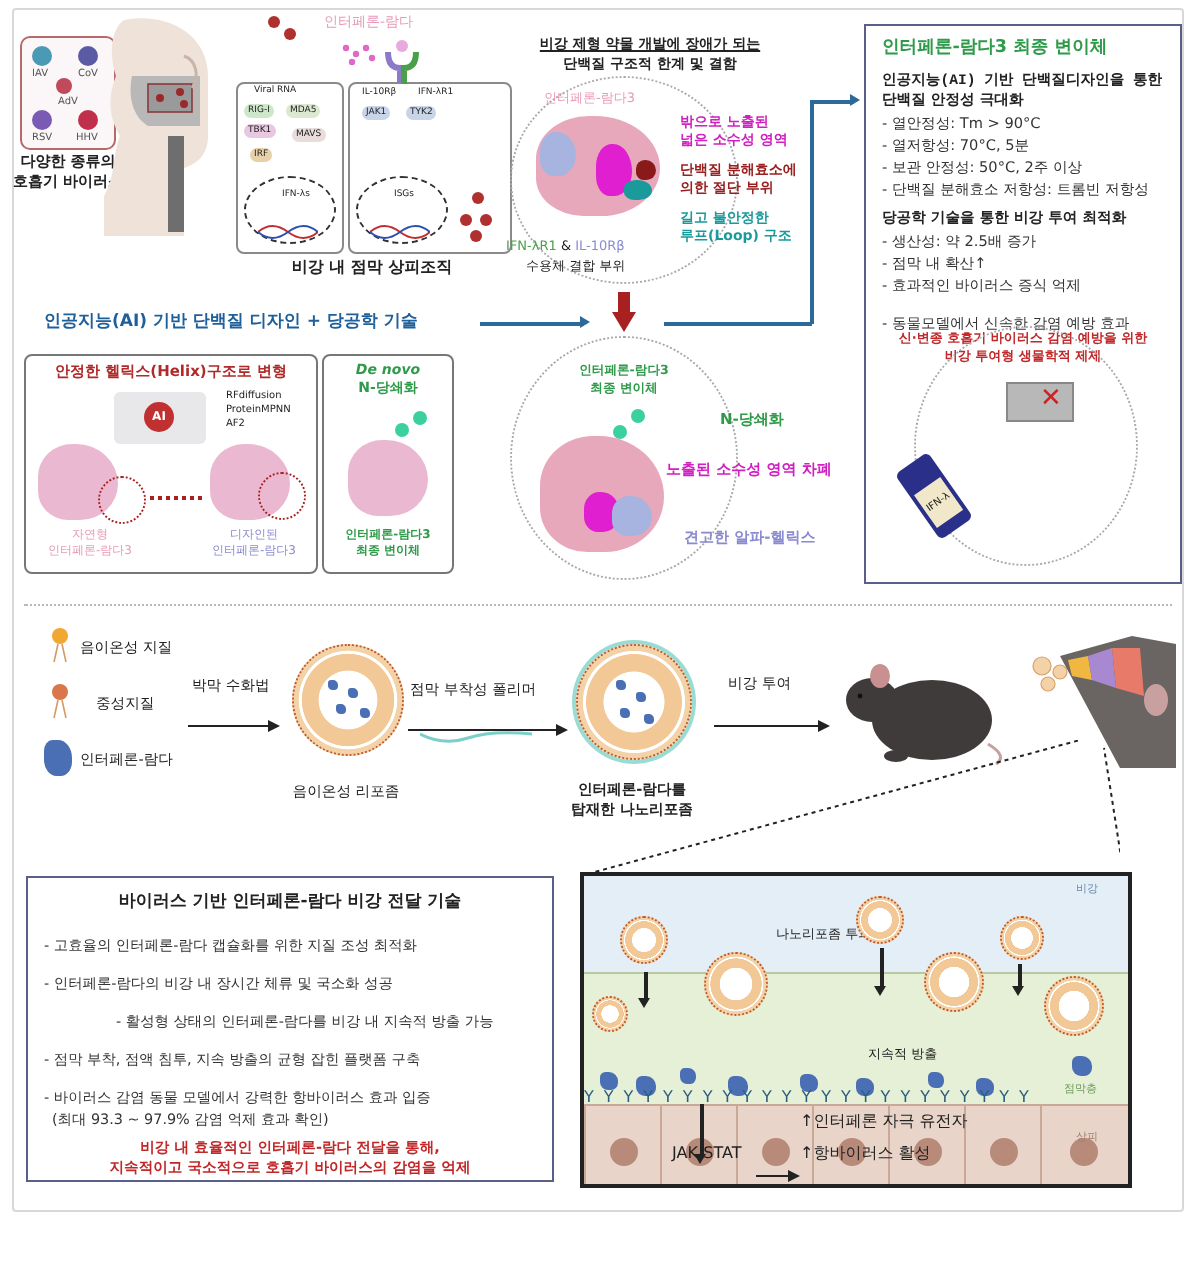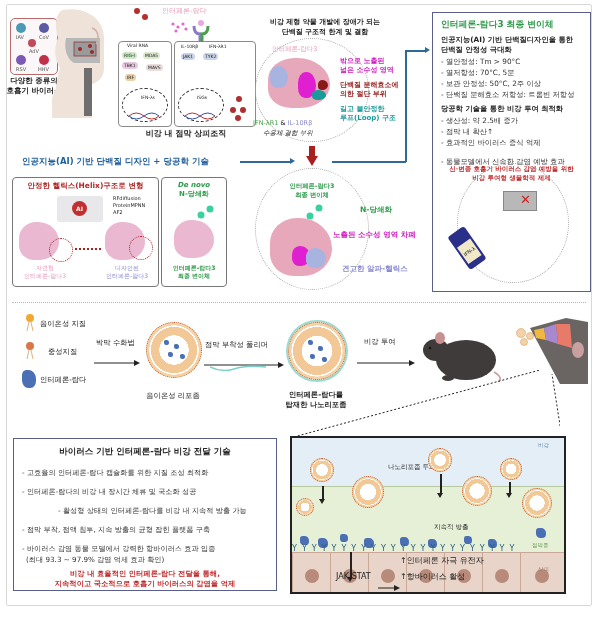--- a/index.html
+++ b/index.html
@@ -127,39 +127,39 @@
 </div>
 <div class="abs" style="left:190px;top:20px;width:22px;height:22px;">
   <svg width="22" height="22">
       <circle cx="11" cy="3" r="3" fill="#e8a8e0"></circle>
       <path d="M4 6 Q4 14 10 14 L10 22" stroke="#8a7ac8" stroke-width="3" fill="none"></path>
       <path d="M18 6 Q18 14 12 14 L12 22" stroke="#4aa04a" stroke-width="3" fill="none"></path>
     </svg>
 </div>
 <div class="t bold c" style="left:118px;top:129px;width:136px;font-size:8px;">비강 내 점막 상피조직</div>
 
-<div class="t bold c" style="left:250px;top:18px;width:150px;font-size:7px;">비강 제형 약물 개발에 장애가 되는</div>
+<div class="t bold c" style="left:250px;top:18px;width:150px;font-size:7px;text-decoration:underline;">비강 제형 약물 개발에 장애가 되는</div>
 <div class="t bold c" style="left:250px;top:28px;width:150px;font-size:7px;">단백질 구조적 한계 및 결함</div>
 <div class="big-circ" style="left:255px;top:38px;width:112px;height:102px;"></div>
 <div class="t" style="left:272px;top:46px;font-size:6.5px;color:#e89ab8;">인터페론-람다3</div>
 <div class="prot" style="left:268px;top:58px;width:62px;height:50px;background:#e8a8bc;"></div>
 <div class="prot" style="left:270px;top:66px;width:18px;height:22px;background:#a8b4e0;"></div>
 <div class="prot" style="left:298px;top:72px;width:18px;height:26px;background:#e020d0;"></div>
 <div class="prot" style="left:318px;top:80px;width:10px;height:10px;background:#8a1a1a;"></div>
 <div class="prot" style="left:312px;top:90px;width:14px;height:10px;background:#1a9a9a;"></div>
 <div class="t bold" style="left:340px;top:57px;font-size:7px;color:#d020c0;">밖으로 노출된</div>
 <div class="t bold" style="left:340px;top:66px;font-size:7px;color:#d020c0;">넓은 소수성 영역</div>
 <div class="t bold" style="left:340px;top:81px;font-size:7px;color:#9a2020;">단백질 분해효소에</div>
 <div class="t bold" style="left:340px;top:90px;font-size:7px;color:#9a2020;">의한 절단 부위</div>
 <div class="t bold" style="left:340px;top:105px;font-size:7px;color:#1a9a9a;">길고 불안정한</div>
 <div class="t bold" style="left:340px;top:114px;font-size:7px;color:#1a9a9a;">루프(Loop) 구조</div>
 <div class="t" style="left:253px;top:120px;font-size:6.5px;">
   <span style="color:#4aa04a;">IFN-λR1</span><span> &amp; </span><span style="color:#8a8ad0;">IL-10Rβ</span>
 </div>
-<div class="t" style="left:263px;top:130px;font-size:6.5px;font-style:italic;">수용체 결합 부위</div>
+<div class="t" style="left:263px;top:130px;font-size:6.5px;">수용체 결합 부위</div>
 
 <div class="blue-line" style="left:401px;top:140px;width:2px;height:0;"></div>
 <div class="blue-line" style="left:240px;top:161px;width:52px;height:1.5px;"></div>
 <div class="arrowhead-r" style="left:290px;top:158px;"></div>
 <div class="blue-line" style="left:332px;top:161px;width:74px;height:1.5px;"></div>
 <div class="blue-line" style="left:405px;top:50px;width:1.5px;height:112px;"></div>
 <div class="blue-line" style="left:405px;top:50px;width:22px;height:1.5px;"></div>
 <div class="arrowhead-r" style="left:425px;top:47px;"></div>
 <div class="abs" style="left:306px;top:146px;width:12px;height:20px;">
   <svg width="12" height="20">
@@ -212,21 +212,21 @@
 </div>
 <div class="prot" style="left:270px;top:218px;width:62px;height:58px;background:#e8a8bc;"></div>
 <div class="prot" style="left:292px;top:246px;width:18px;height:20px;background:#e020d0;"></div>
 <div class="prot" style="left:306px;top:248px;width:20px;height:20px;background:#a8b4e0;"></div>
 <div class="t bold" style="left:360px;top:205px;font-size:7.5px;color:#2e9a4a;">N-당쇄화</div>
 <div class="t bold" style="left:333px;top:230px;font-size:7.5px;color:#d020c0;">노출된 소수성 영역 차폐</div>
 <div class="t bold" style="left:342px;top:264px;font-size:7.5px;color:#8a8ad0;">견고한 알파-헬릭스</div>
 
 <div class="right-box">
   <div class="t bold" style="left:8px;top:6px;font-size:8.8px;color:#2e9a4a;">인터페론-람다3 최종 변이체</div>
-  <div class="rb-line bold" style="top:22px;font-size:7.3px;color:#222;">인공지능(AI) 기반 단백질디자인을 통한</div>
+  <div class="rb-line bold" style="top:22px;font-size:7.3px;color:#222;font-family:Liberation Mono, monospace;">인공지능(AI) 기반 단백질디자인을 통한</div>
   <div class="rb-line bold" style="top:32px;font-size:7.3px;color:#222;">단백질 안정성 극대화</div>
   <div class="rb-line" style="top:44px;">- 열안정성: Tm &gt; 90°C</div>
   <div class="rb-line" style="top:55px;">- 열저항성: 70°C, 5분</div>
   <div class="rb-line" style="top:66px;">- 보관 안정성: 50°C, 2주 이상</div>
   <div class="rb-line" style="top:77px;">- 단백질 분해효소 저항성: 트롬빈 저항성</div>
   <div class="rb-line bold" style="top:91px;color:#222;">당공학 기술을 통한 비강 투여 최적화</div>
   <div class="rb-line" style="top:103px;">- 생산성: 약 2.5배 증가</div>
   <div class="rb-line" style="top:114px;">- 점막 내 확산↑</div>
   <div class="rb-line" style="top:125px;">- 효과적인 바이러스 증식 억제</div>
   <div class="rb-line" style="top:144px;">- 동물모델에서 신속한 감염 예방 효과</div>

